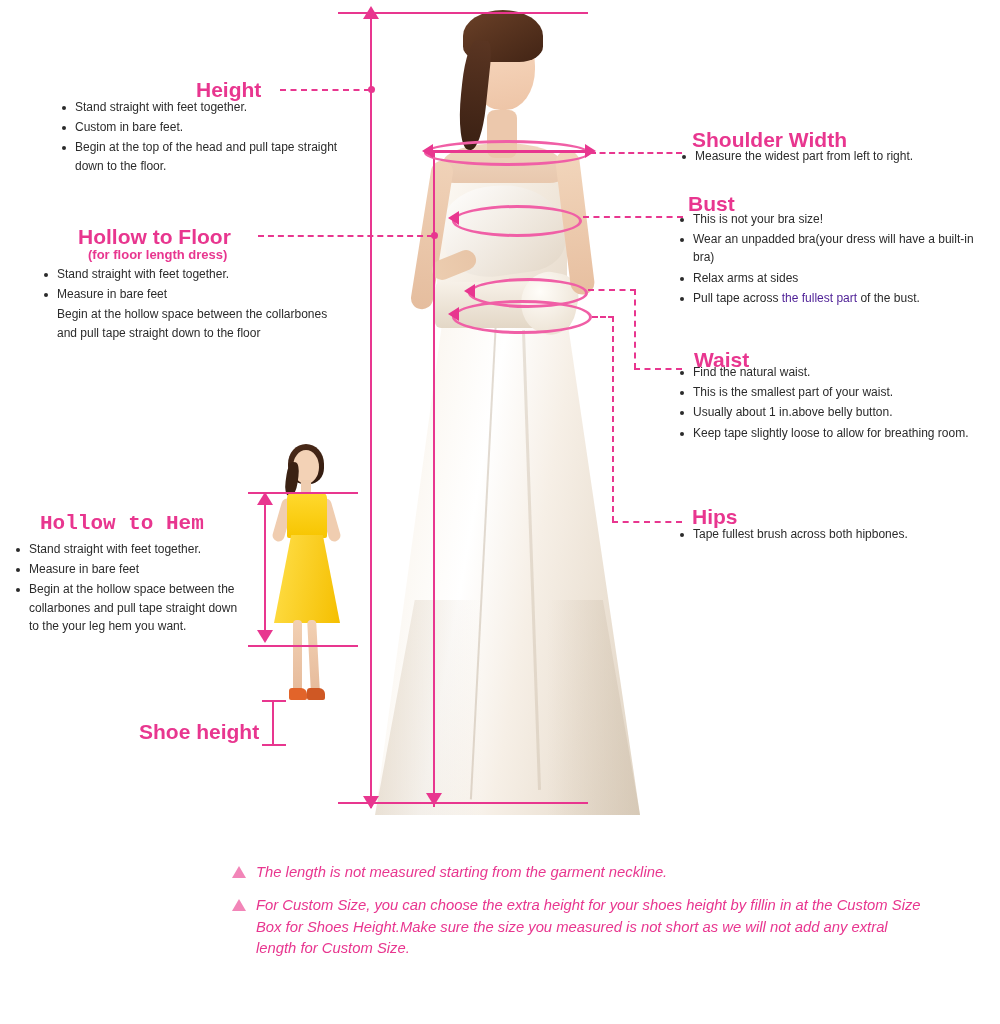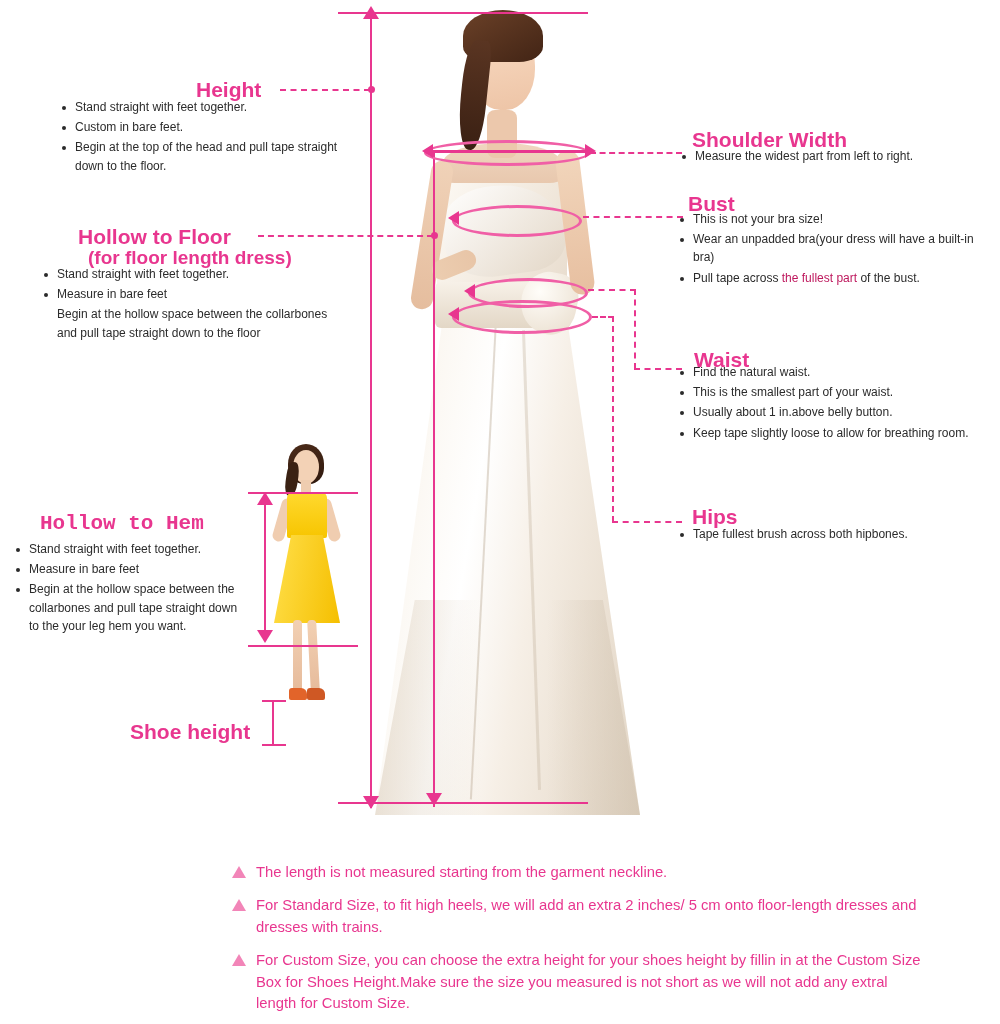--- a/index.html
+++ b/index.html
@@ -22,21 +22,21 @@
     color: #e8368f;
     font-weight: bold;
     font-size: 21px;
     white-space: nowrap;
     font-family: "Liberation Sans", sans-serif;
   }
   .sect-sub {
     position: absolute;
     color: #e8368f;
     font-weight: bold;
-    font-size: 19px;
+    font-size: 13px;
     white-space: nowrap;
   }
   .bullets {
     position: absolute;
     color: #2b2b2b;
     font-size: 12px;
     line-height: 1.52;
   }
   .bullets ul {
     margin: 0; padding: 0; list-style: none;
@@ -48,21 +48,21 @@
   }
   .bullets li:before {
     content: "";
     position: absolute;
     left: 2px; top: 8px;
     width: 4px; height: 4px;
     background: #2b2b2b;
     border-radius: 50%;
   }
   .bullets li.nobul:before { display: none; }
-  .hl { color: #be185d; }
+  .hl { color: #4c1d95; }
 
   
   .figure { position: absolute; }
 
   
   #bride {
     left: 375px; top: 0px;
     width: 265px; height: 815px;
   }
   .skirt {
@@ -314,21 +314,21 @@
 
   
   #footer {
     position: absolute;
     left: 232px; top: 862px;
     width: 700px;
     color: #e8368f;
     font-size: 14.8px;
     line-height: 1.45;
   }
-  #footer .note { position: relative; padding-left: 24px; margin-bottom: 12px; }
+  #footer .note { position: relative; padding-left: 24px; margin-bottom: 12px; font-style: italic; }
   #footer .tri {
     position: absolute; left: 0; top: 4px;
     width: 0; height: 0;
     border-left: 7px solid transparent;
     border-right: 7px solid transparent;
     border-bottom: 12px solid #f285b8;
   }
 </style>
 </head>
 <body>
@@ -436,34 +436,35 @@
 
   <div class="sect-title" style="left:40px; top:512px;font-family:Liberation Mono, monospace;">Hollow to Hem</div>
   <div class="bullets" style="left:14px; top:540px; width:232px;">
     <ul>
       <li>Stand straight with feet together.</li>
       <li>Measure in bare feet</li>
       <li>Begin at the hollow space between the collarbones and pull tape straight down to the your leg hem  you want.</li>
     </ul>
   </div>
 
-  <div class="sect-title" style="left:130px; top:720px;">Shoe height</div>
+  <div class="sect-title" style="left:139px; top:720px;">Shoe height</div>
 
   <div class="sect-title" style="left:692px; top:128px;">Shoulder Width</div>
   <div class="bullets" style="left:680px; top:147px; width:320px;">
     <ul>
       <li>Measure the widest part from left to right.</li>
     </ul>
   </div>
 
   <div class="sect-title" style="left:688px; top:192px;">Bust</div>
   <div class="bullets" style="left:678px; top:210px; width:320px;">
     <ul>
       <li>This is not your bra size!</li>
       <li>Wear an unpadded bra(your dress will have a built-in bra)</li>
+      <li>Relax arms at sides</li>
       <li><span>Pull tape across </span><span class="hl">the fullest part</span><span> of the bust.</span></li>
     </ul>
   </div>
 
   <div class="sect-title" style="left:694px; top:348px;">Waist</div>
   <div class="bullets" style="left:678px; top:363px; width:320px;">
     <ul>
       <li>Find the natural waist.</li>
       <li>This is the smallest part of your waist.</li>
       <li>Usually about 1 in.above belly button.</li>
@@ -478,21 +479,17 @@
     </ul>
   </div>
 
   <div id="footer">
     <div class="note">
       <span class="tri"></span>
       <span>The length is not measured starting from the garment neckline.</span>
     </div>
     <div class="note">
       <span class="tri"></span>
-      <span>For Standard Size, to fit high heels, we will add an extra 2 inches/ 5  cm onto floor-length dresses and dresses with trains.</span>
-    </div>
-    <div class="note">
-      <span class="tri"></span>
       <span>For Custom Size, you can choose the extra height for your shoes height by fillin in at the Custom Size Box for Shoes Height.Make sure the size you measured is not short as we will not add any extral length for Custom Size.</span>
     </div>
   </div>
 
 </div>
 
 </body></html>

